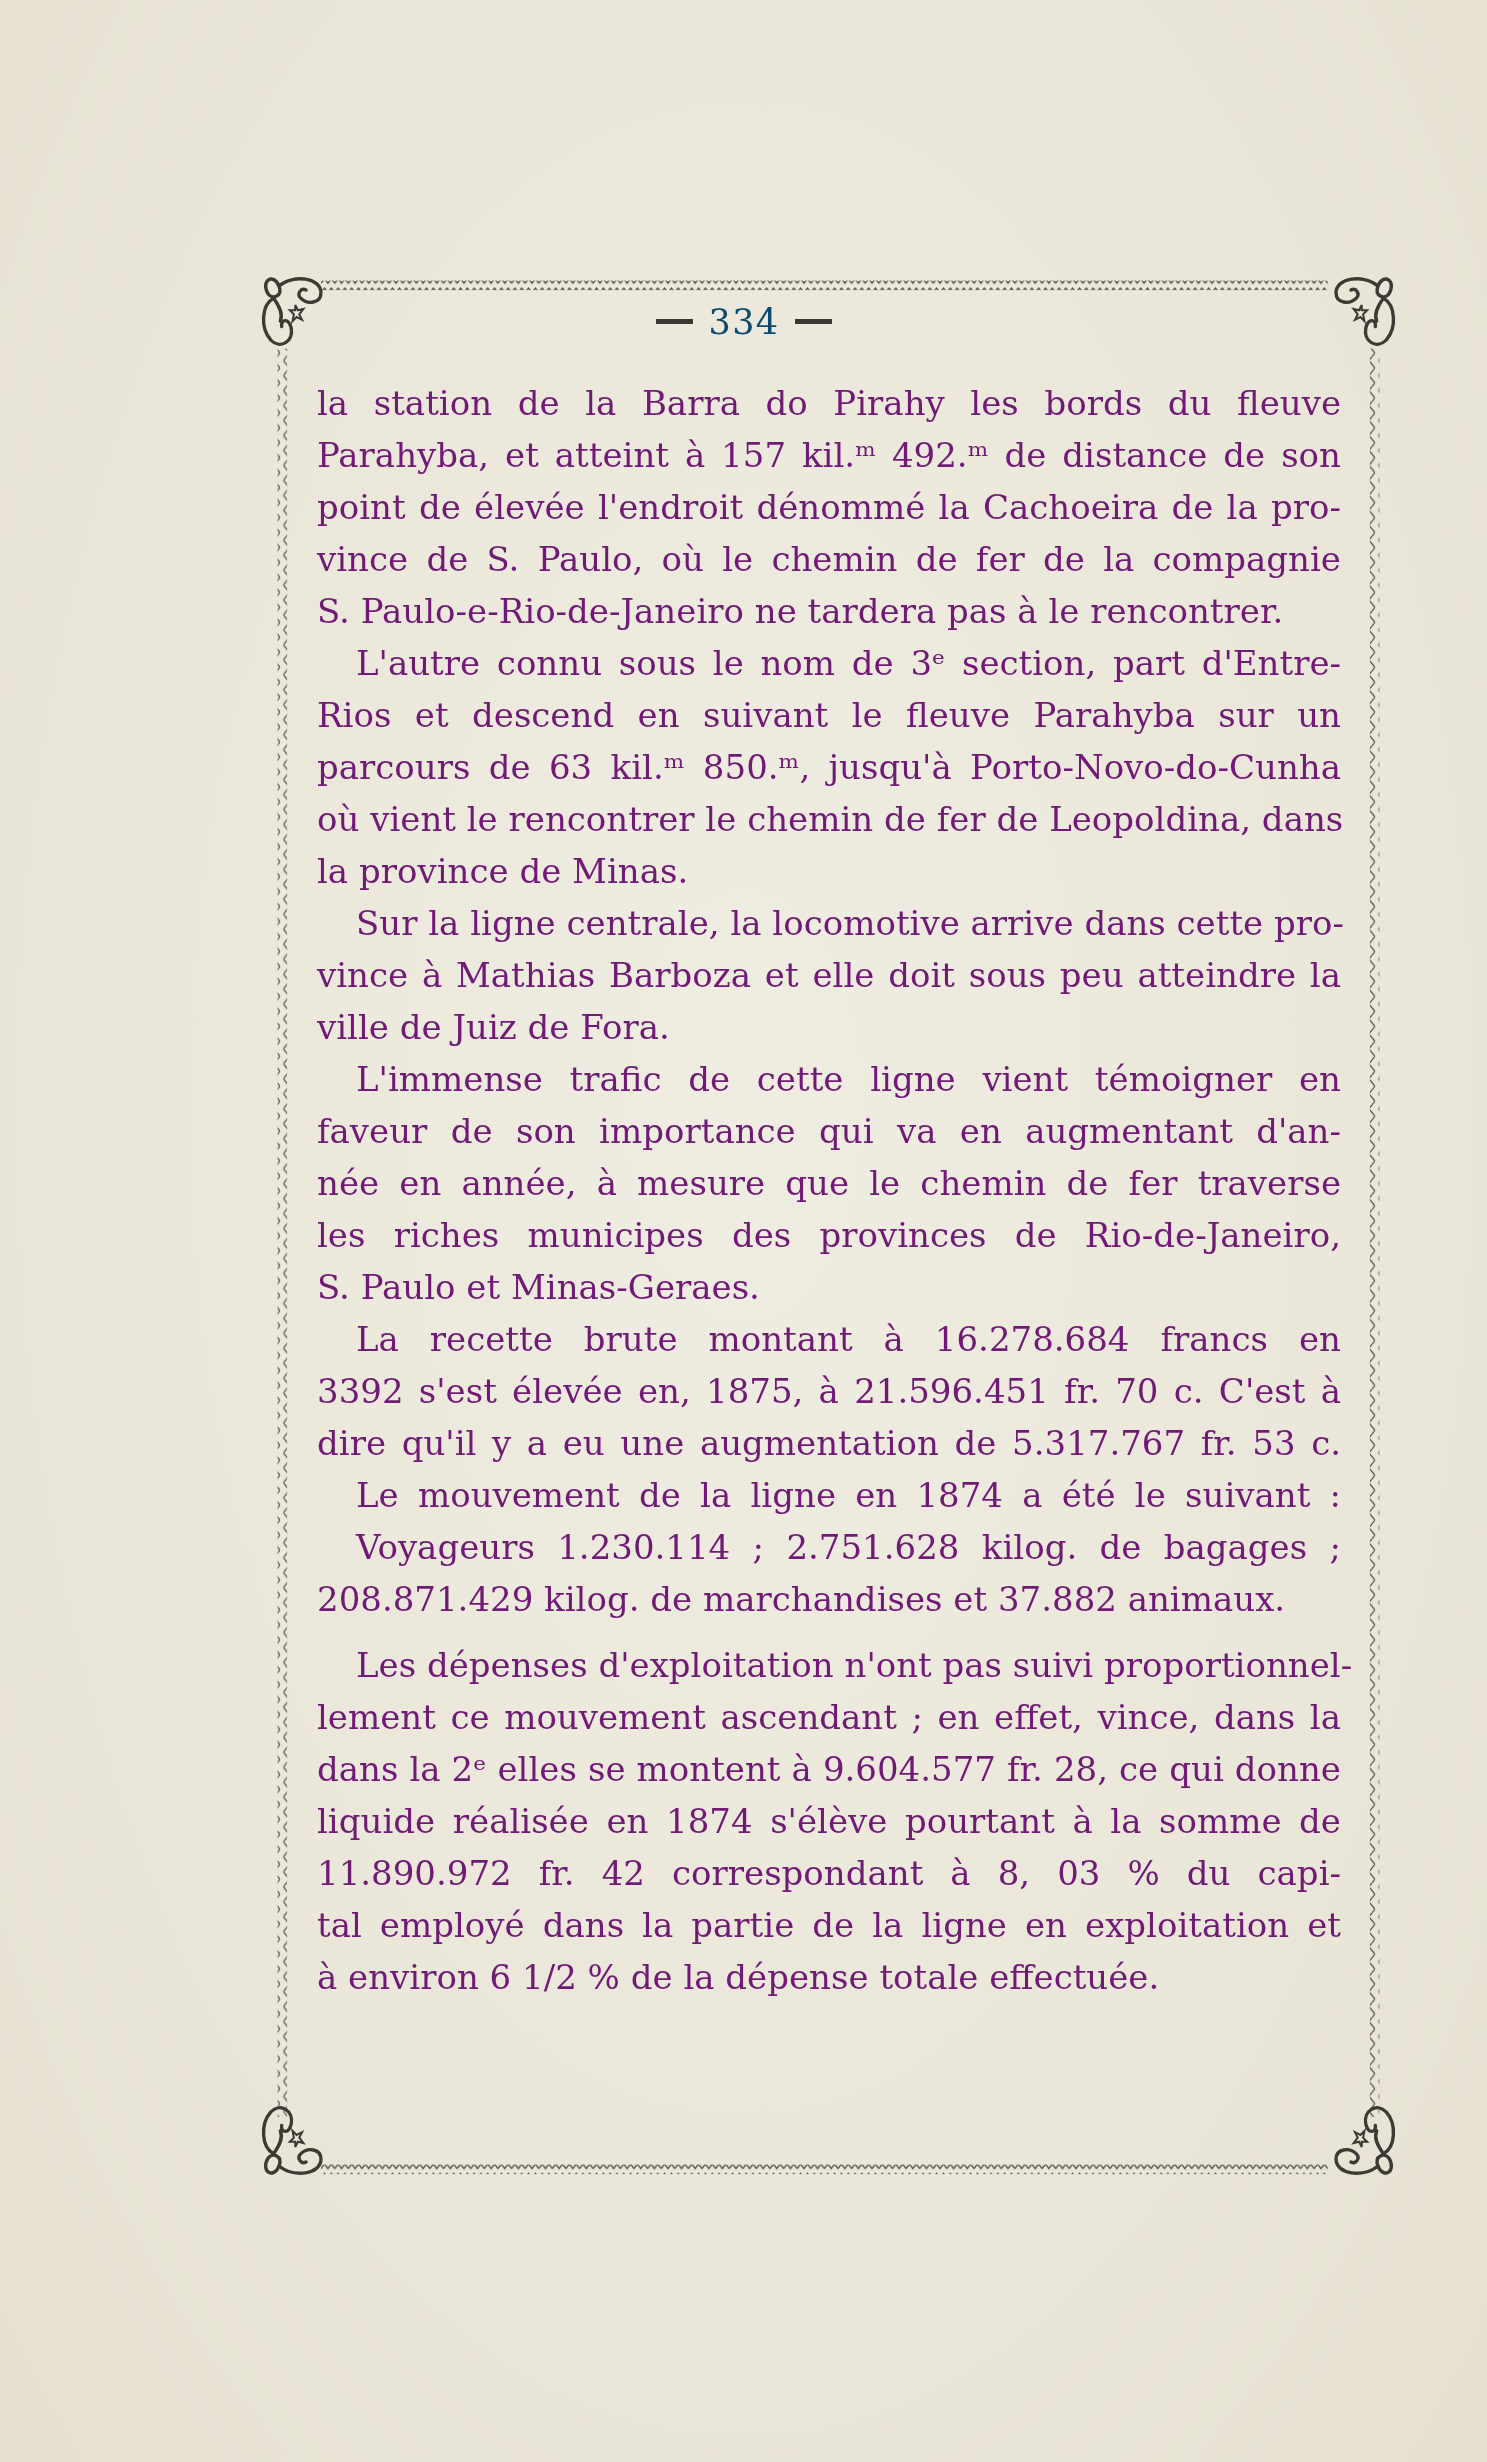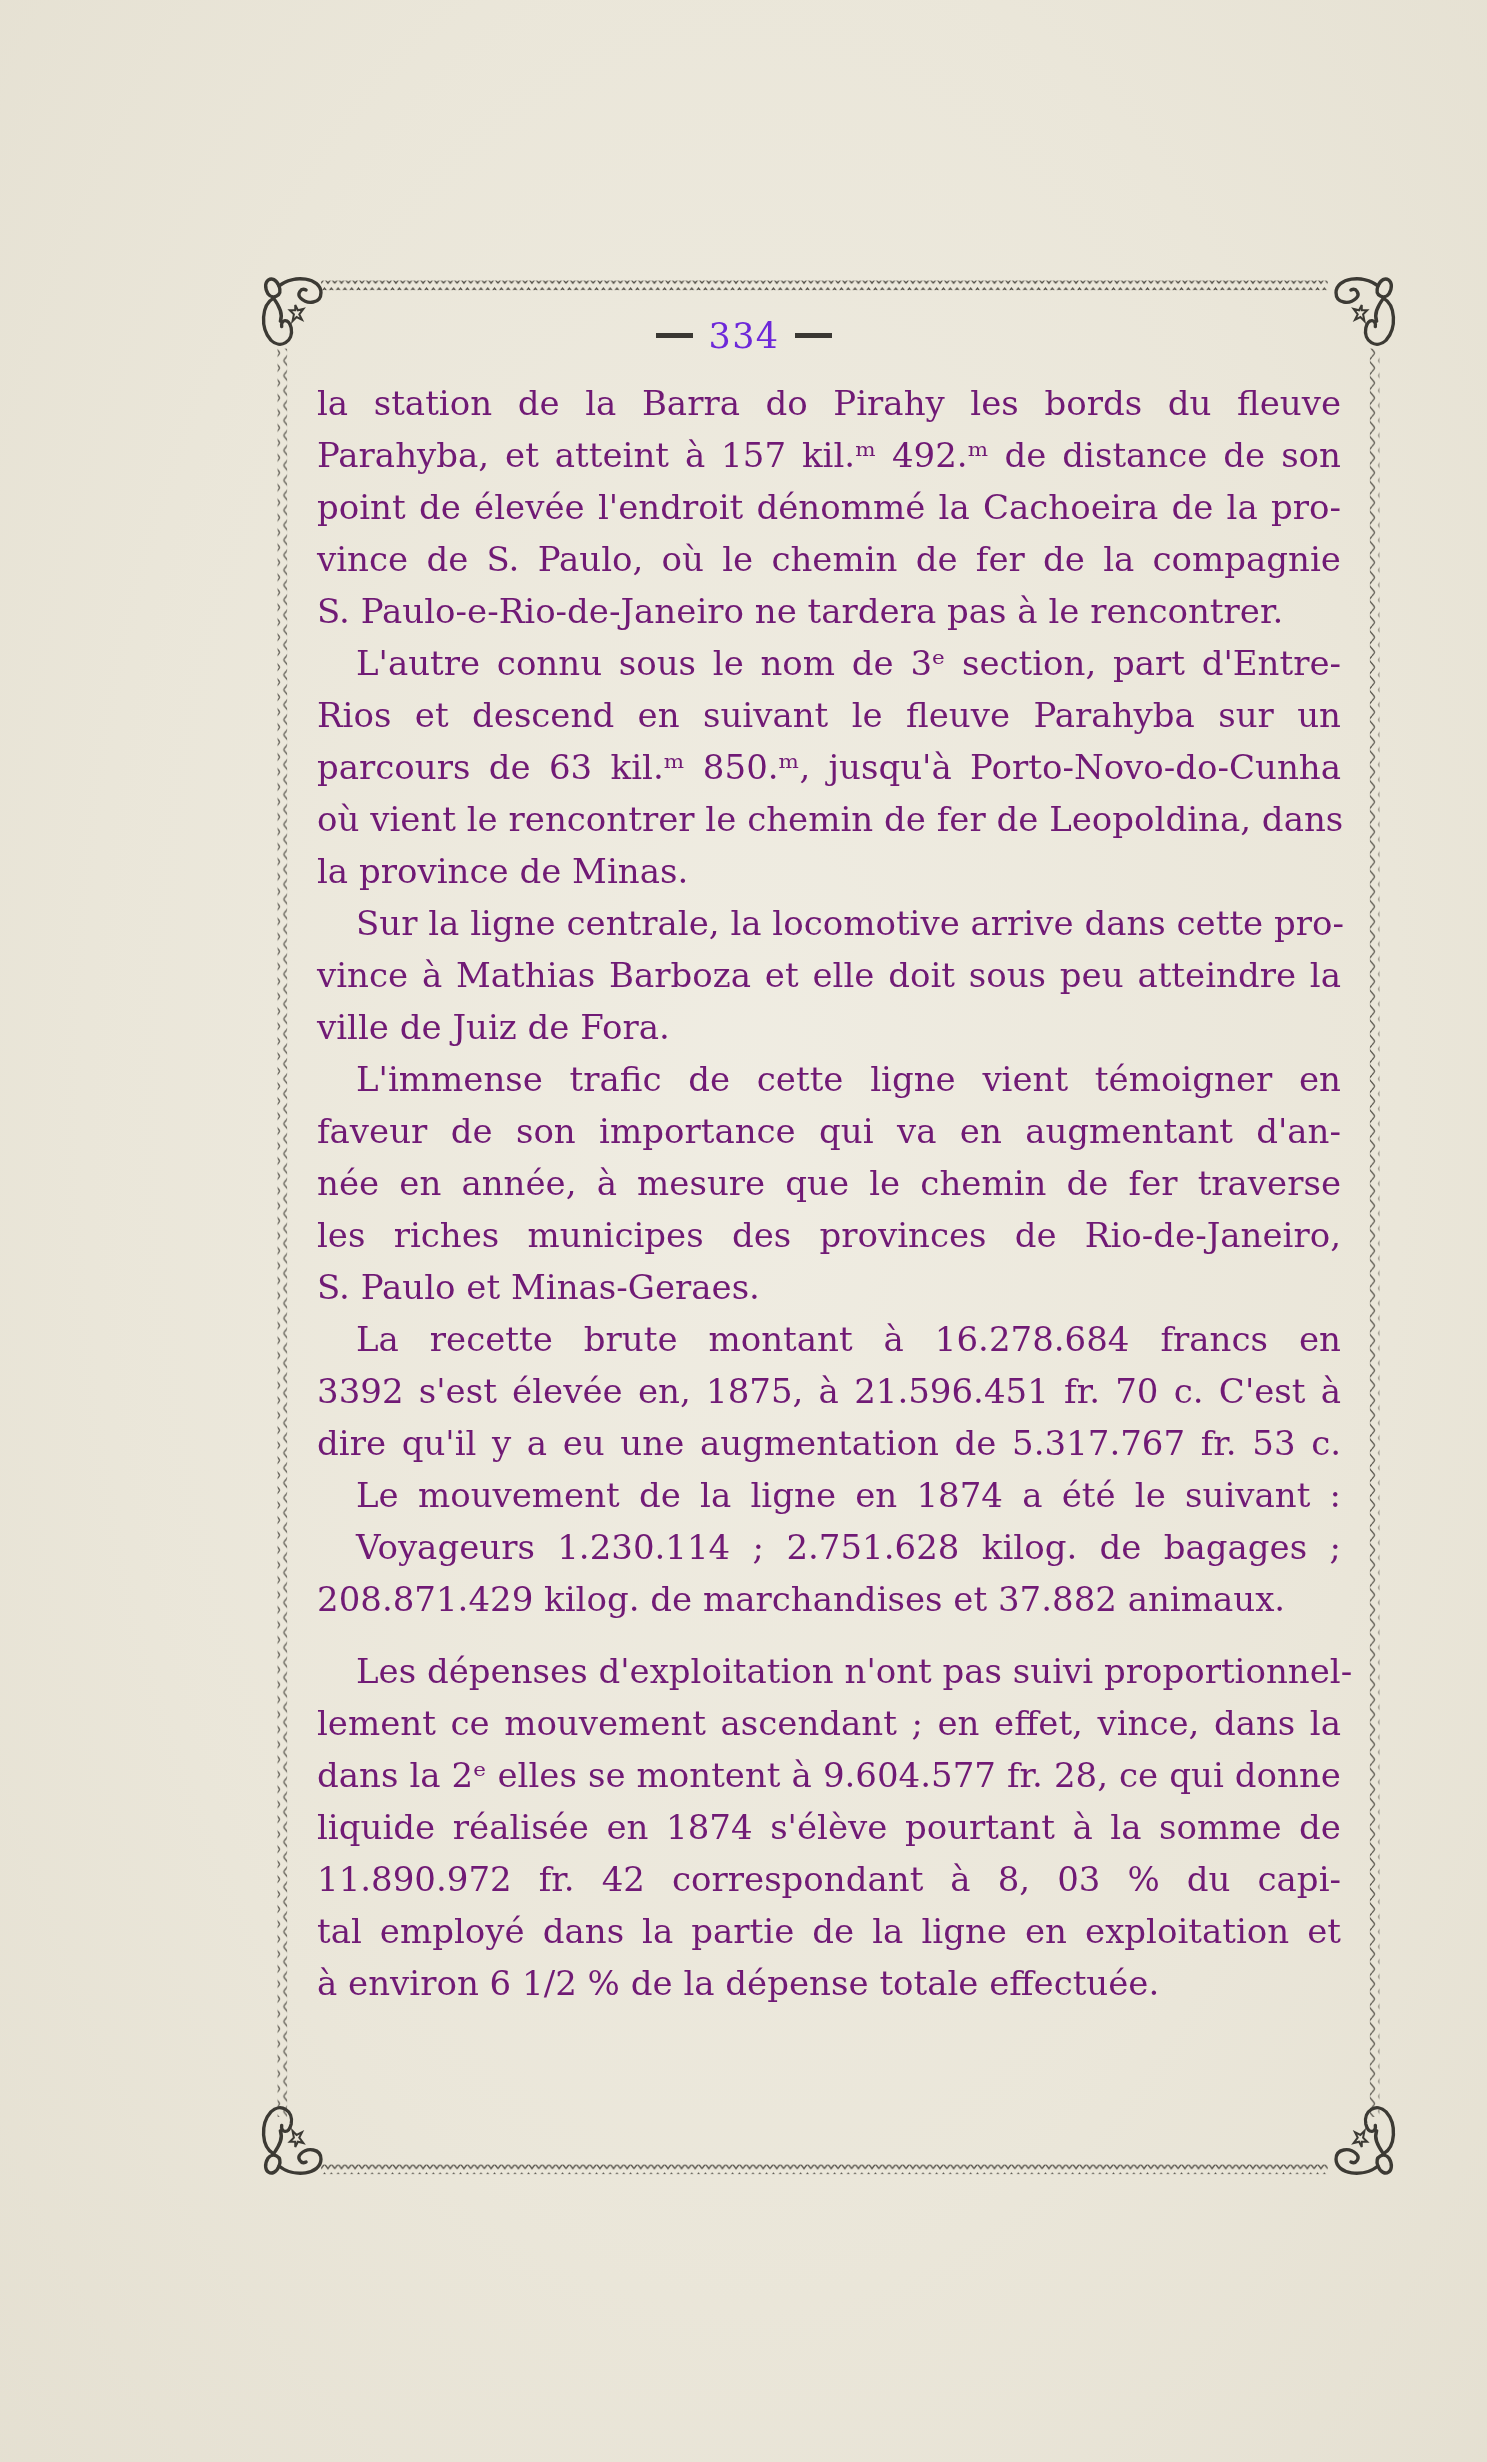--- a/index.html
+++ b/index.html
@@ -30,25 +30,25 @@
   }
   .frame svg.border {
     position: absolute;
     left: 0;
     top: 0;
   }
   .page-number {
     position: absolute;
     left: 0;
     right: 0;
-    top: 316px;
+    top: 302px;
     text-align: center;
     font-size: 35px;
     letter-spacing: 1.4px;
-    color: #6d28d9;
+    color: #0c4a6e;
   }
   .page-number .dash {
     display: inline-block;
     width: 37px;
     height: 4.8px;
     background: #3a3833;
     vertical-align: middle;
     margin: 0 15px;
     position: relative;
     top: -2.7px;
@@ -186,21 +186,21 @@
 
   <div>
     <span class="line indent">Le mouvement de la ligne en 1874 a été le suivant :</span>
   </div>
 
   <div>
     <span class="line indent">Voyageurs 1.230.114 ; 2.751.628 kilog. de bagages ;</span>
     <span class="line last">208.871.429 kilog. de marchandises et 37.882 animaux.</span>
   </div>
 
-  <div style="margin-top:20px">
+  <div style="margin-top:14px">
     <span class="line indent">Les dépenses d'exploitation n'ont pas suivi proportionnel-</span>
     <span class="line">lement ce mouvement ascendant ; en effet, vince, dans la</span>
     <span class="line">dans la 2ᵉ elles se montent à 9.604.577 fr. 28, ce qui donne</span>
     <span class="line">liquide réalisée en 1874 s'élève pourtant à la somme de</span>
     <span class="line">11.890.972 fr. 42 correspondant à 8, 03 % du capi-</span>
     <span class="line">tal employé dans la partie de la ligne en exploitation et</span>
     <span class="line last">à environ 6 1/2 % de la dépense totale effectuée.</span>
   </div>
 </div>
 

